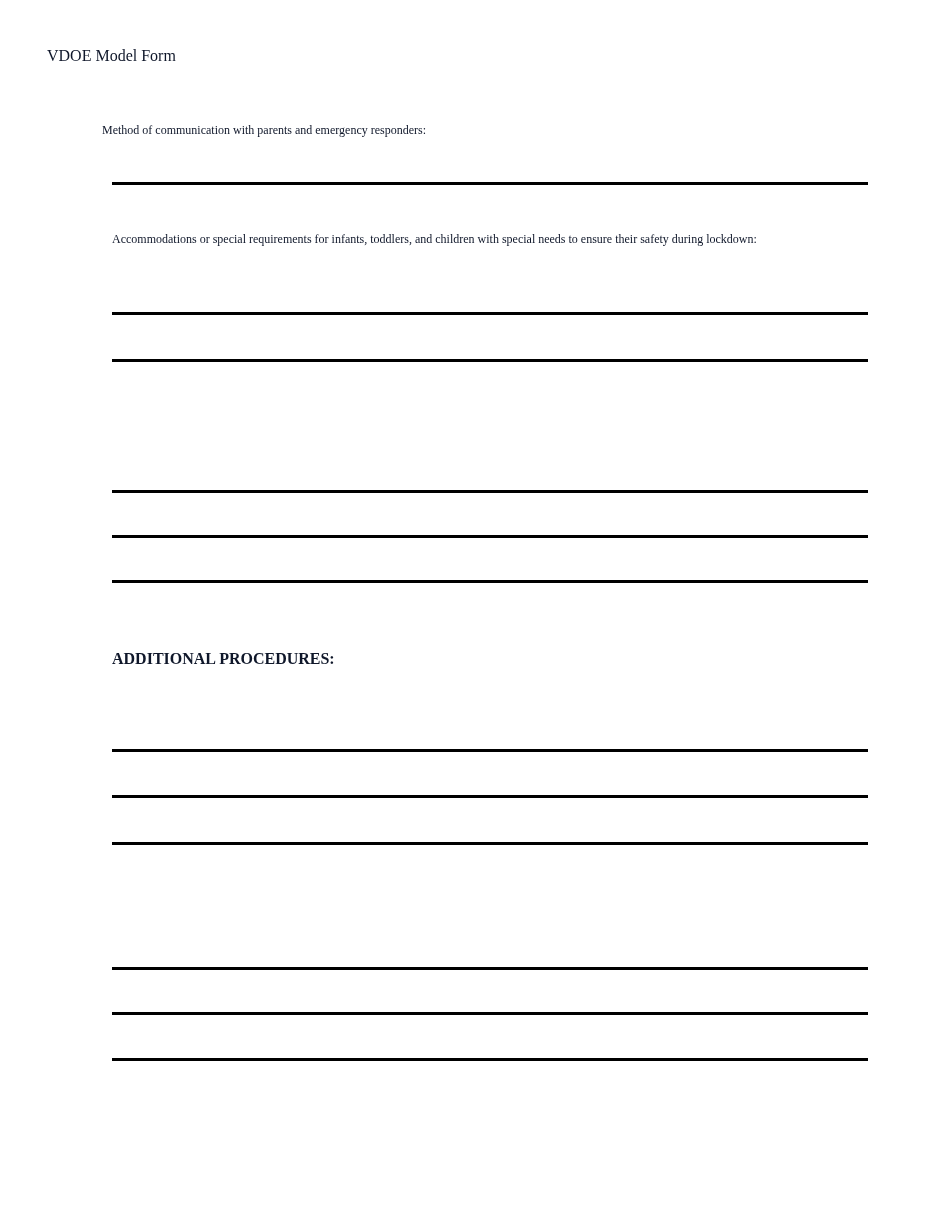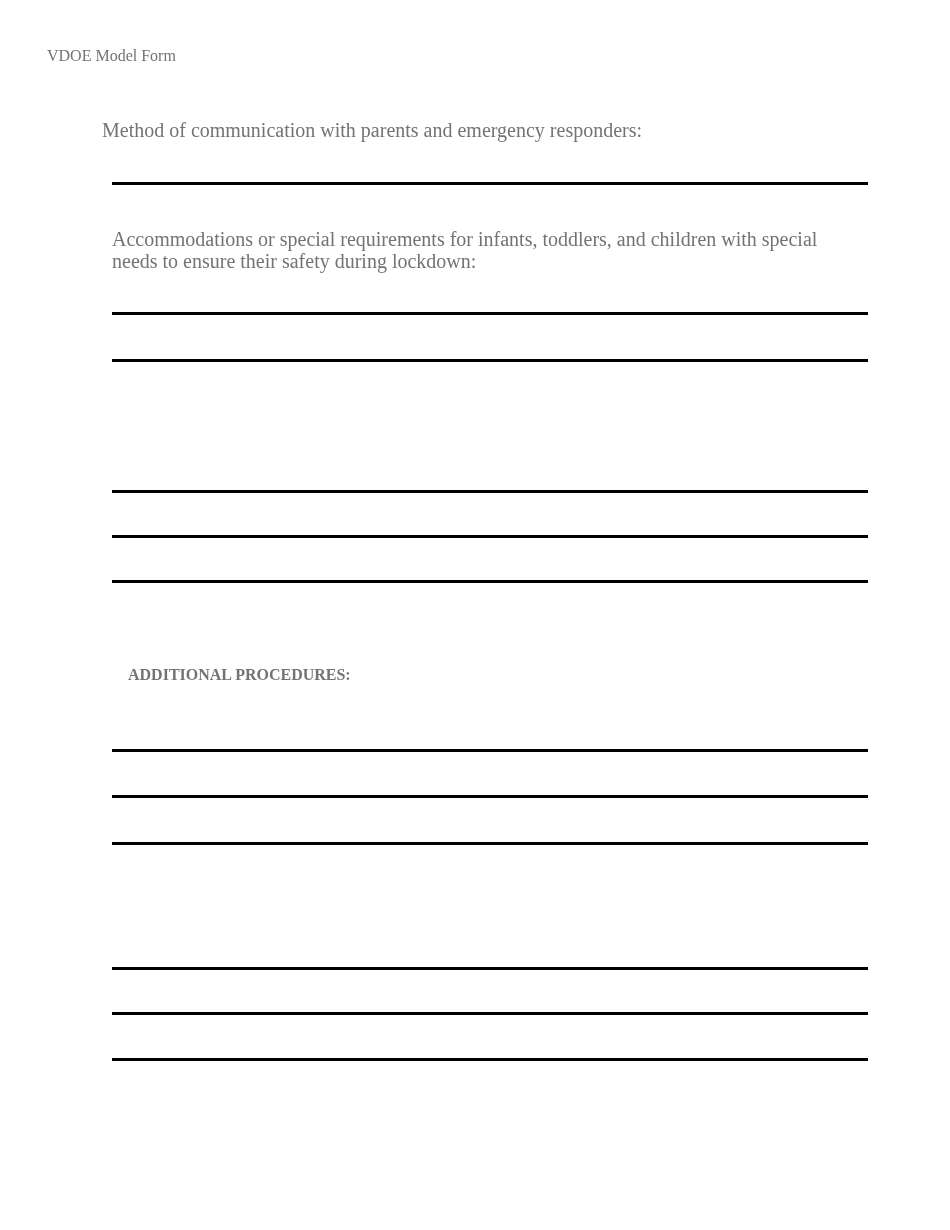--- a/index.html
+++ b/index.html
@@ -6,40 +6,40 @@
     margin: 0;
     padding: 0;
     background: #ffffff;
   }
   .page {
     position: relative;
     width: 950px;
     height: 1124px;
     background: #ffffff;
     font-family: "Liberation Serif", "DejaVu Serif", serif;
-    color: #737373;
+    color: #0f172a;
     overflow: hidden;
   }
   .hdr {
     position: absolute;
     left: 47px;
     top: 46px;
     font-size: 16px;
     line-height: 20px;
     white-space: nowrap;
   }
   .prompt {
     position: absolute;
     margin: 0;
-    font-size: 20px;
+    font-size: 12px;
     line-height: 21.5px;
   }
   .section-heading {
     position: absolute;
-    margin: 16px;
+    margin: 0;
     font-size: 16px;
     line-height: 21px;
     font-weight: bold;
     white-space: nowrap;
   }
   .blank-line {
     position: absolute;
     left: 112px;
     width: 756px;
     height: 3px;

